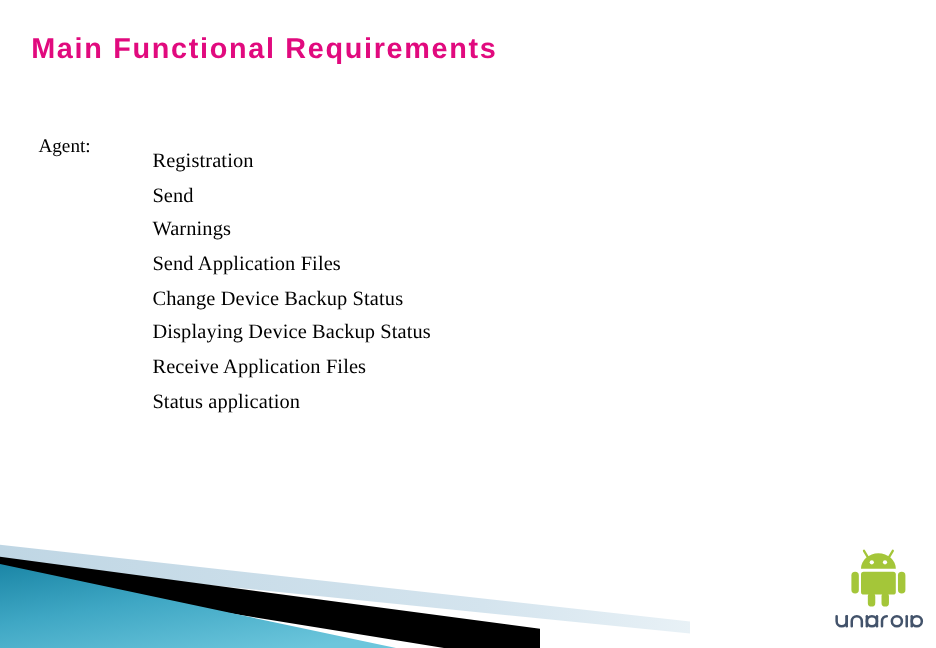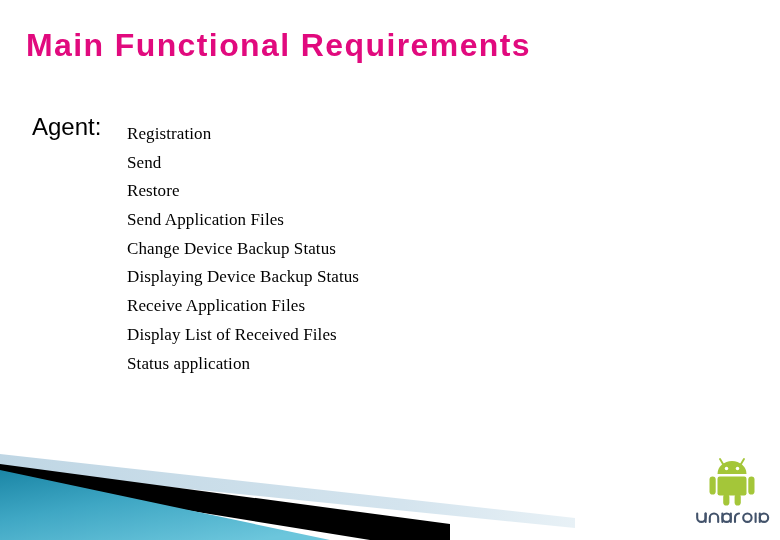--- a/index.html
+++ b/index.html
@@ -24,21 +24,21 @@
     height: 540px;
     background: #ffffff;
     overflow: hidden;
   }
 
   
   #slide-title {
     position: absolute;
     left: 26px;
     top: 28px;
-    font-size: 32px;
+    font-size: 24px;
     font-weight: bold;
     color: #E10A7E;
     letter-spacing: 1.4px;
     white-space: nowrap;
     font-family: "Liberation Sans", sans-serif;
     line-height: 1.1;
   }
 
   
   #body-block {
@@ -46,23 +46,23 @@
     left: 0;
     top: 0;
     width: 780px;
     height: 470px;
   }
 
   #agent-label {
     position: absolute;
     left: 32px;
     top: 113px;
-    font-size: 24px;
+    font-size: 16px;
     color: #000000;
-    font-family: Liberation Sans, sans-serif;
+    font-family: Liberation Serif, serif;
     white-space: nowrap;
     line-height: 1.2;
   }
 
   #requirements-list {
     position: absolute;
     left: 127px;
     top: 120px;
     margin: 0;
     padding: 0;
@@ -126,26 +126,25 @@
 
   <div id="slide-title">Main Functional Requirements</div>
 
   <div id="body-block">
 
     <div id="agent-label">Agent:</div>
 
     <ul id="requirements-list">
       <li>Registration</li>
       <li>Send</li>
-      <li>Restore</li>
+      <li>Warnings</li>
       <li>Send Application Files</li>
       <li>Change Device Backup Status</li>
       <li>Displaying Device Backup Status</li>
       <li>Receive Application Files</li>
-      <li>Display List of Received Files</li>
       <li>Status application</li>
     </ul>
 
   </div>
 
   <div id="footer-graphic">
     <svg viewBox="0 0 780 100" preserveAspectRatio="none">
       <defs>
         <linearGradient id="tealGrad" x1="0" y1="0" x2="0.78" y2="1">
           <stop offset="0%" stop-color="#1B86A6"></stop>

